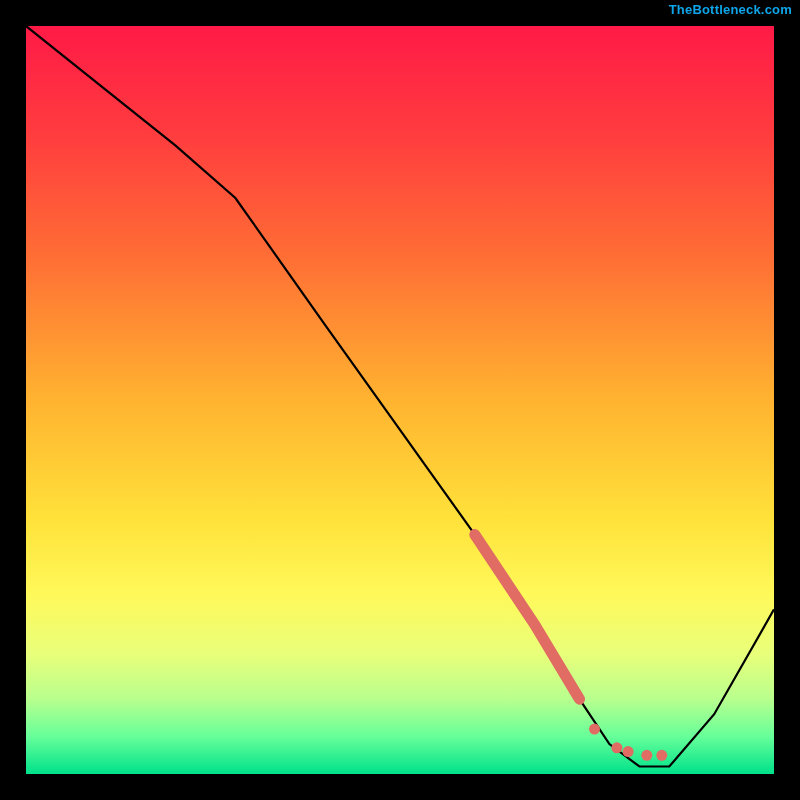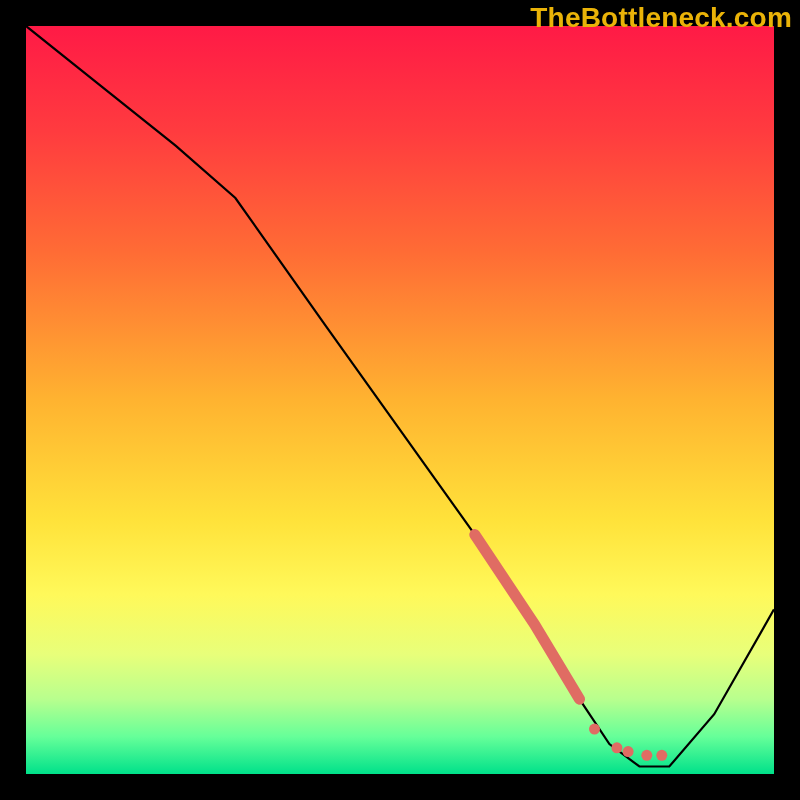--- a/index.html
+++ b/index.html
@@ -14,22 +14,22 @@
   .frame {
     position: relative;
     width: 800px;
     height: 800px;
     background: #000;
   }
   .watermark {
     position: absolute;
     top: 2px;
     right: 8px;
-    color: #eab308;
-    font-size: 28px;
+    color: #0ea5e9;
+    font-size: 13px;
     font-weight: 600;
     letter-spacing: 0.2px;
     z-index: 10;
   }
   
   .plot {
     position: absolute;
     left: 26px;
     top: 26px;
     width: 748px;

